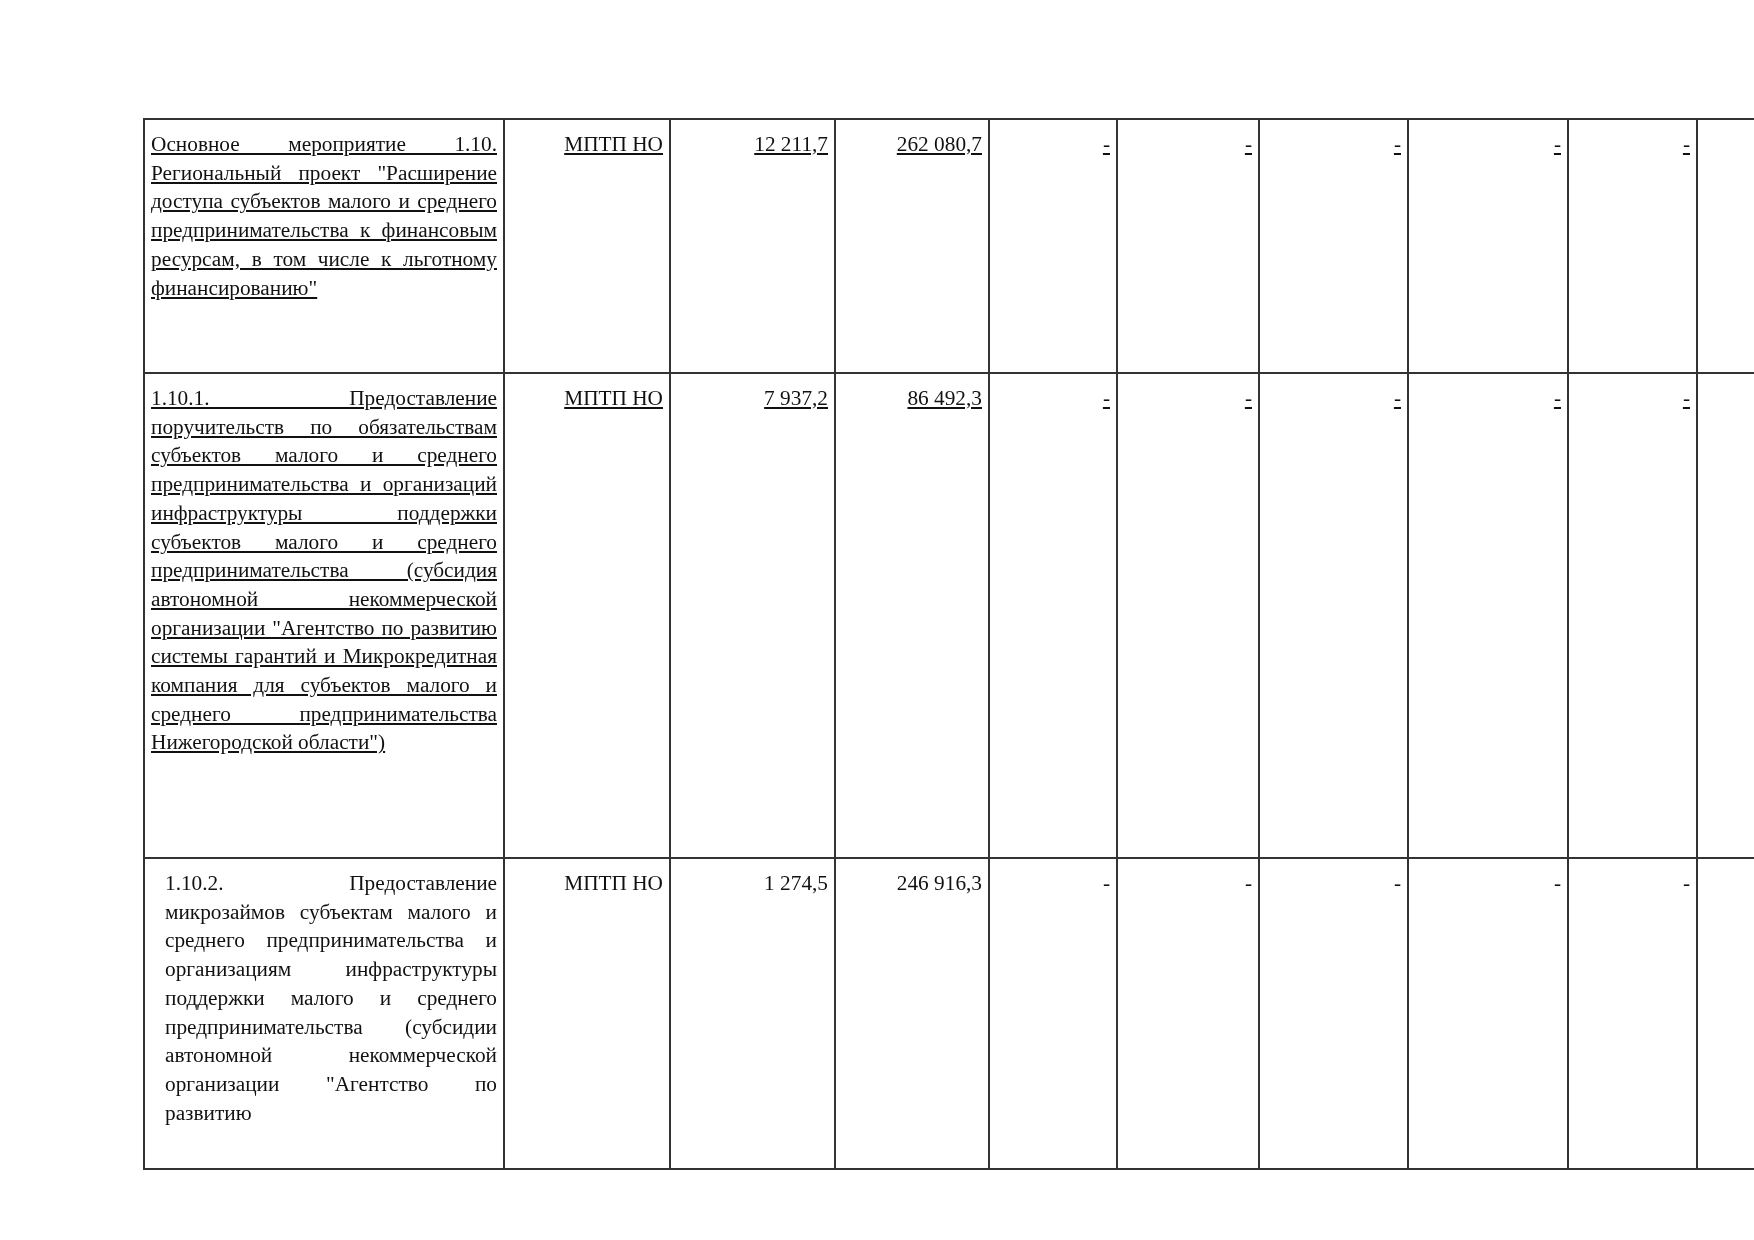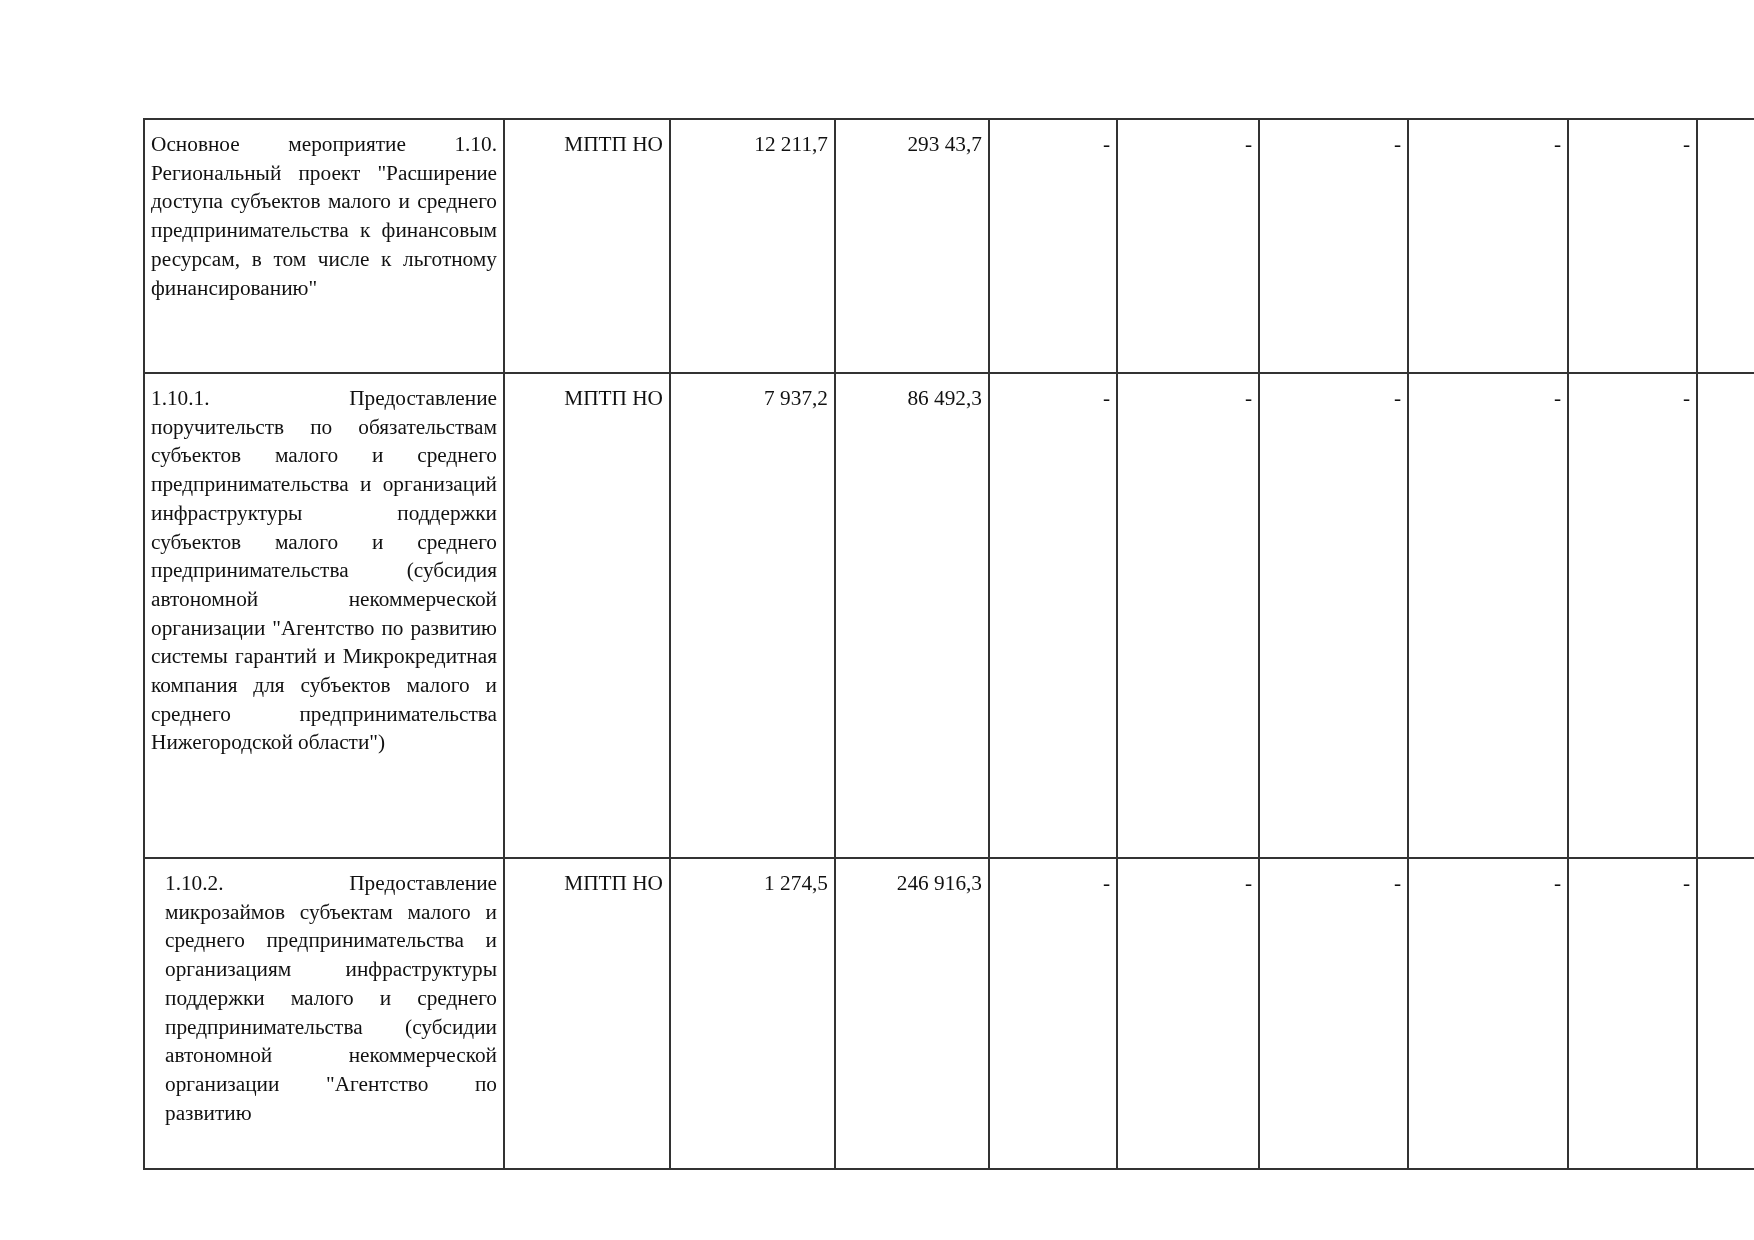--- a/index.html
+++ b/index.html
@@ -22,22 +22,22 @@
     col.c1 { width: 360px; }
     col.c2 { width: 166px; }
     col.c3 { width: 165px; }
     col.c4 { width: 154px; }
     col.c5 { width: 128px; }
     col.c6 { width: 142px; }
     col.c7 { width: 149px; }
     col.c8 { width: 160px; }
     col.c9 { width: 129px; }
     col.c10 { width: 147px; }
-    tr.r1 td { height: 238px; }
-    tr.r2 td { height: 469px; }
+    tr.r1 td { height: 238px; text-decoration: underline; }
+    tr.r2 td { height: 469px; text-decoration: underline; }
     tr.r3 td { height: 295px; padding-left: 20px; }
   </style>
 </head>
 <body>
 
 <table class="doc">
   <colgroup>
     <col class="c1">
       <col class="c2">
       <col class="c3">
@@ -47,21 +47,21 @@
       <col class="c7">
       <col class="c8">
       <col class="c9">
       <col class="c10">
   </colgroup>
   <tbody>
     <tr class="r1">
       <td class="desc">Основное мероприятие 1.10. Региональный проект "Расширение доступа субъектов малого и среднего предпринимательства к финансовым ресурсам, в том числе к льготному финансированию"</td>
       <td class="c">МПТП НО</td>
       <td class="c">12 211,7</td>
-      <td class="c">293 43,7</td>
+      <td class="c">262 080,7</td>
       <td class="c">-</td>
       <td class="c">-</td>
       <td class="c">-</td>
       <td class="c">-</td>
       <td class="c">-</td>
       <td class="c"></td>
     </tr>
     <tr class="r2">
       <td class="desc">1.10.1. Предоставление поручительств по обязательствам субъектов малого и среднего предпринимательства и организаций инфраструктуры поддержки субъектов малого и среднего предпринимательства (субсидия автономной некоммерческой организации "Агентство по развитию системы гарантий и Микрокредитная компания для субъектов малого и среднего предпринимательства Нижегородской области")</td>
       <td class="c">МПТП НО</td>

